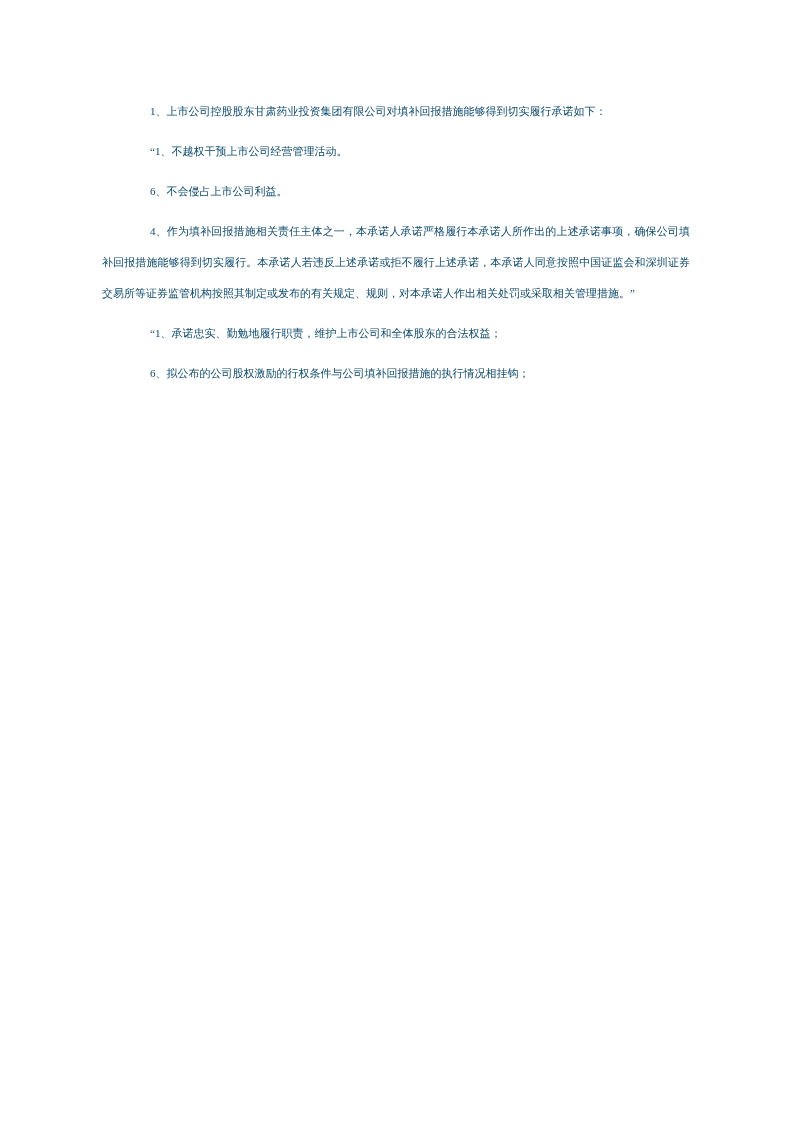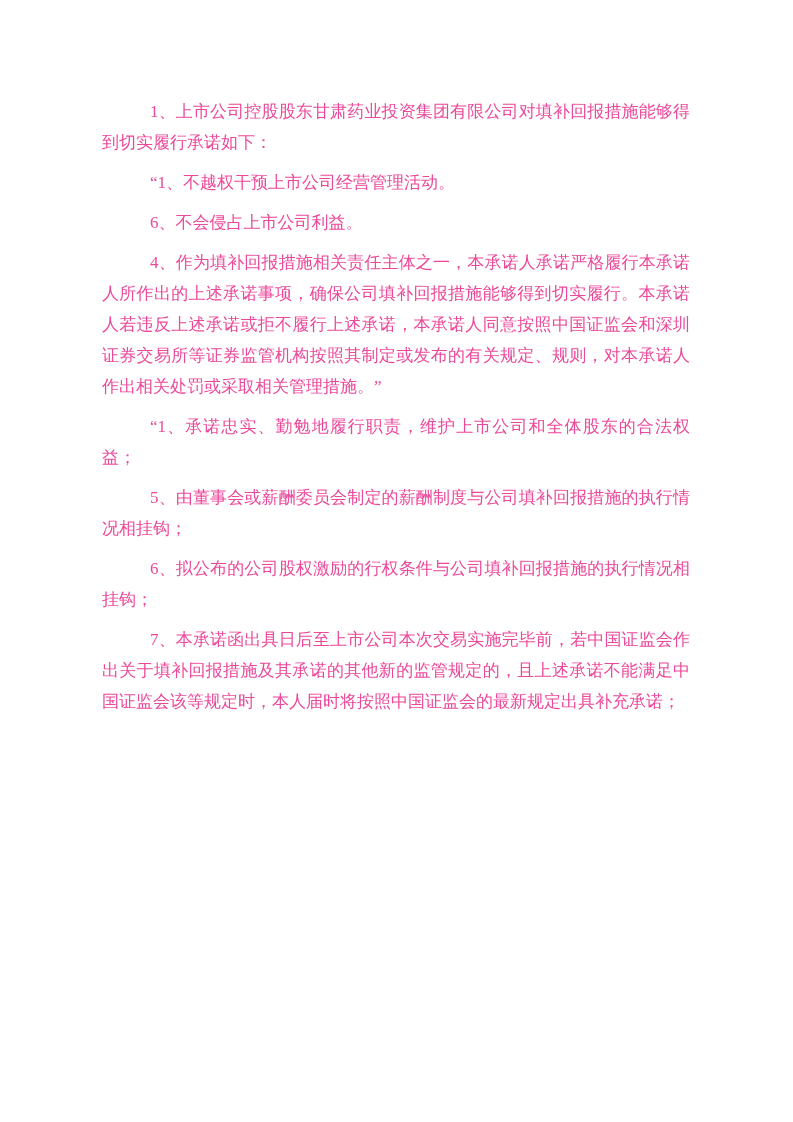--- a/index.html
+++ b/index.html
@@ -19,36 +19,34 @@
   .doc-body {
     position: absolute;
     left: 102px;
     top: 96px;
     width: 588px;
   }
   p.para {
     margin: 0 0 9px 0;
     padding: 0;
     font-family: "Liberation Serif", "DejaVu Serif", serif;
-    font-size: 17px;
+    font-size: 11px;
     line-height: 31px;
-    color: #ec4899;
+    color: #0c4a6e;
     text-align: justify;
     text-justify: inter-ideograph;
     text-indent: 48px;
     word-break: break-all;
   }
 </style>
 </head>
 <body style="background: rgb(255, 255, 255);">
 
 <div class="page">
   <div class="doc-body" style="color: rgb(31, 31, 31);">
       <p class="para">1、上市公司控股股东甘肃药业投资集团有限公司对填补回报措施能够得到切实履行承诺如下：</p>
       <p class="para">“1、不越权干预上市公司经营管理活动。</p>
       <p class="para">6、不会侵占上市公司利益。</p>
       <p class="para">4、作为填补回报措施相关责任主体之一，本承诺人承诺严格履行本承诺人所作出的上述承诺事项，确保公司填补回报措施能够得到切实履行。本承诺人若违反上述承诺或拒不履行上述承诺，本承诺人同意按照中国证监会和深圳证券交易所等证券监管机构按照其制定或发布的有关规定、规则，对本承诺人作出相关处罚或采取相关管理措施。”</p>
       <p class="para">“1、承诺忠实、勤勉地履行职责，维护上市公司和全体股东的合法权益；</p>
-      <p class="para">5、由董事会或薪酬委员会制定的薪酬制度与公司填补回报措施的执行情况相挂钩；</p>
       <p class="para">6、拟公布的公司股权激励的行权条件与公司填补回报措施的执行情况相挂钩；</p>
-      <p class="para">7、本承诺函出具日后至上市公司本次交易实施完毕前，若中国证监会作出关于填补回报措施及其承诺的其他新的监管规定的，且上述承诺不能满足中国证监会该等规定时，本人届时将按照中国证监会的最新规定出具补充承诺；</p>
     </div>
 </div>
 
 </body></html>

